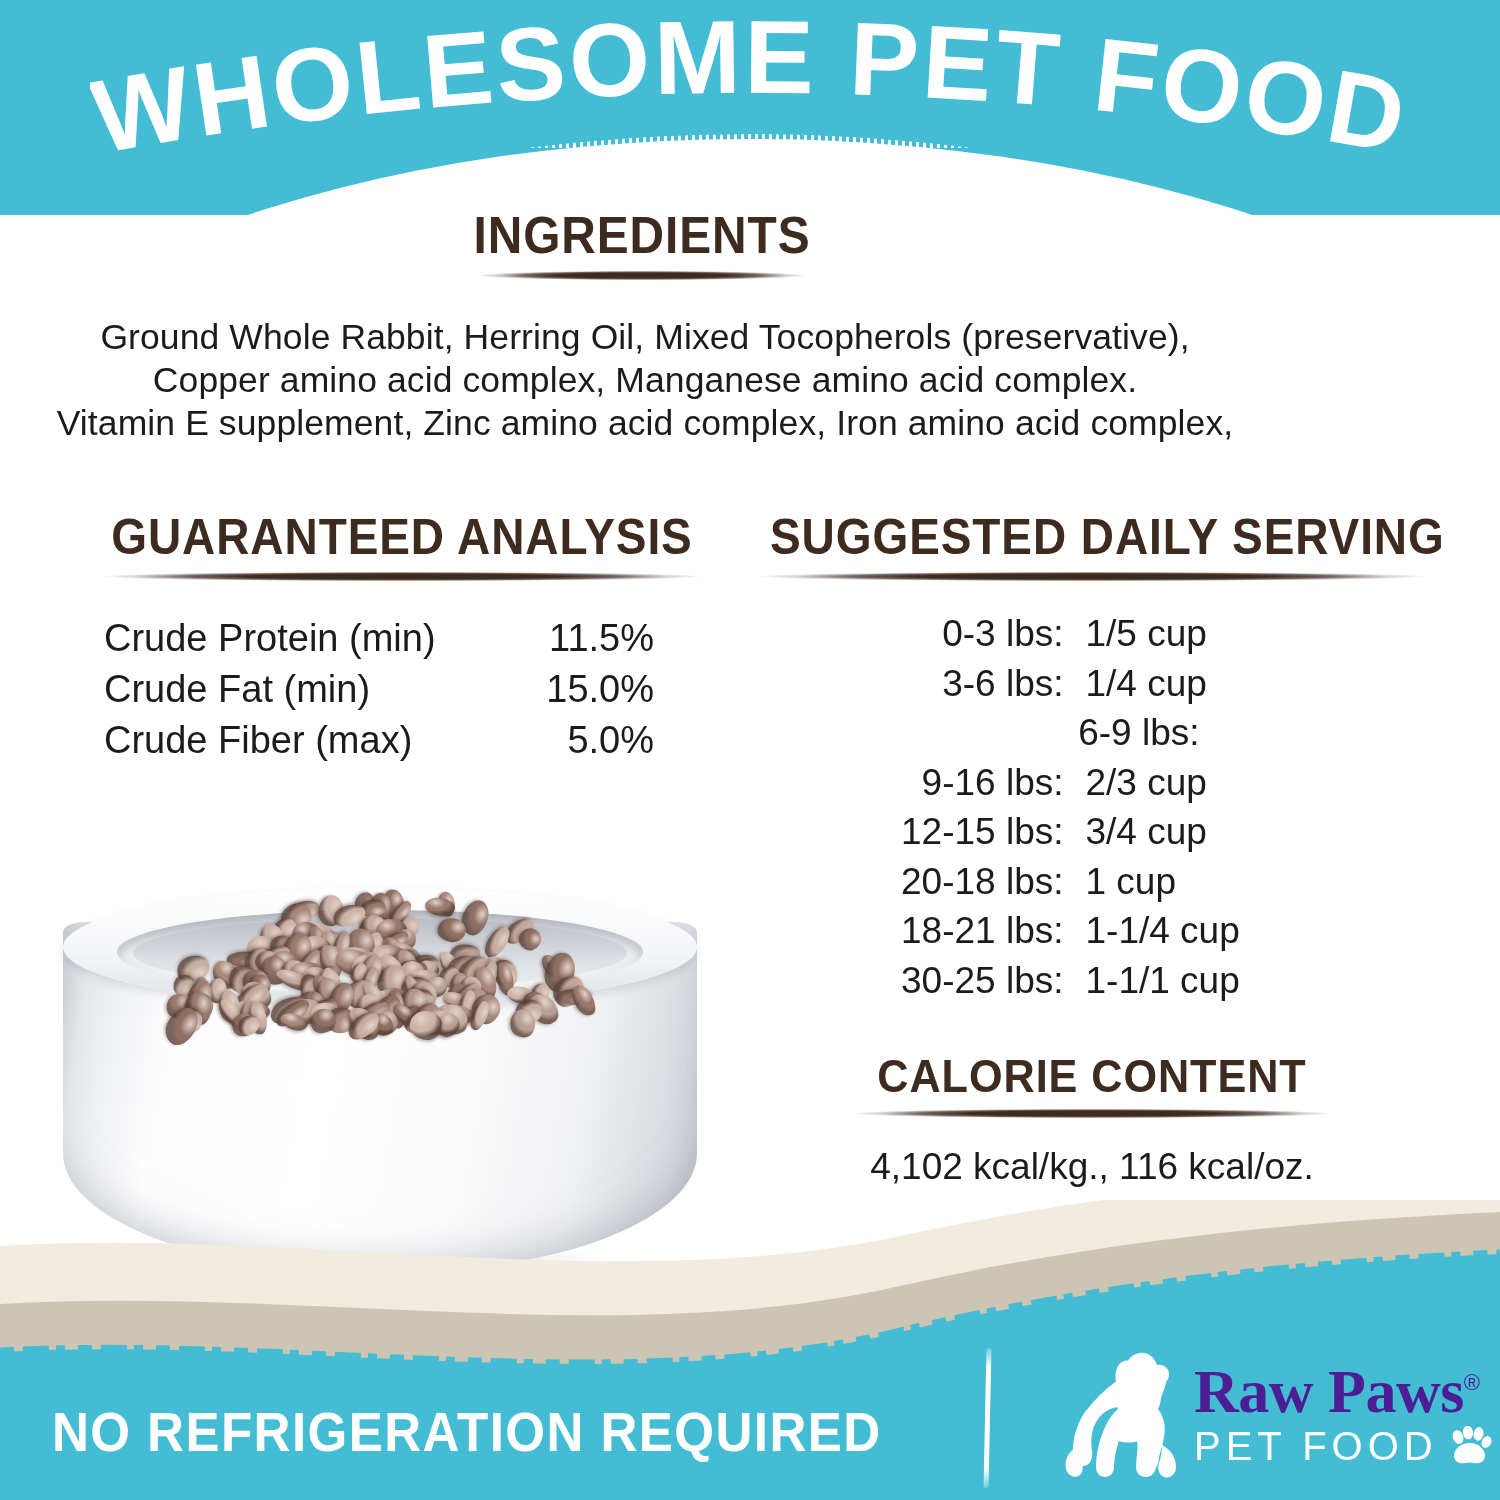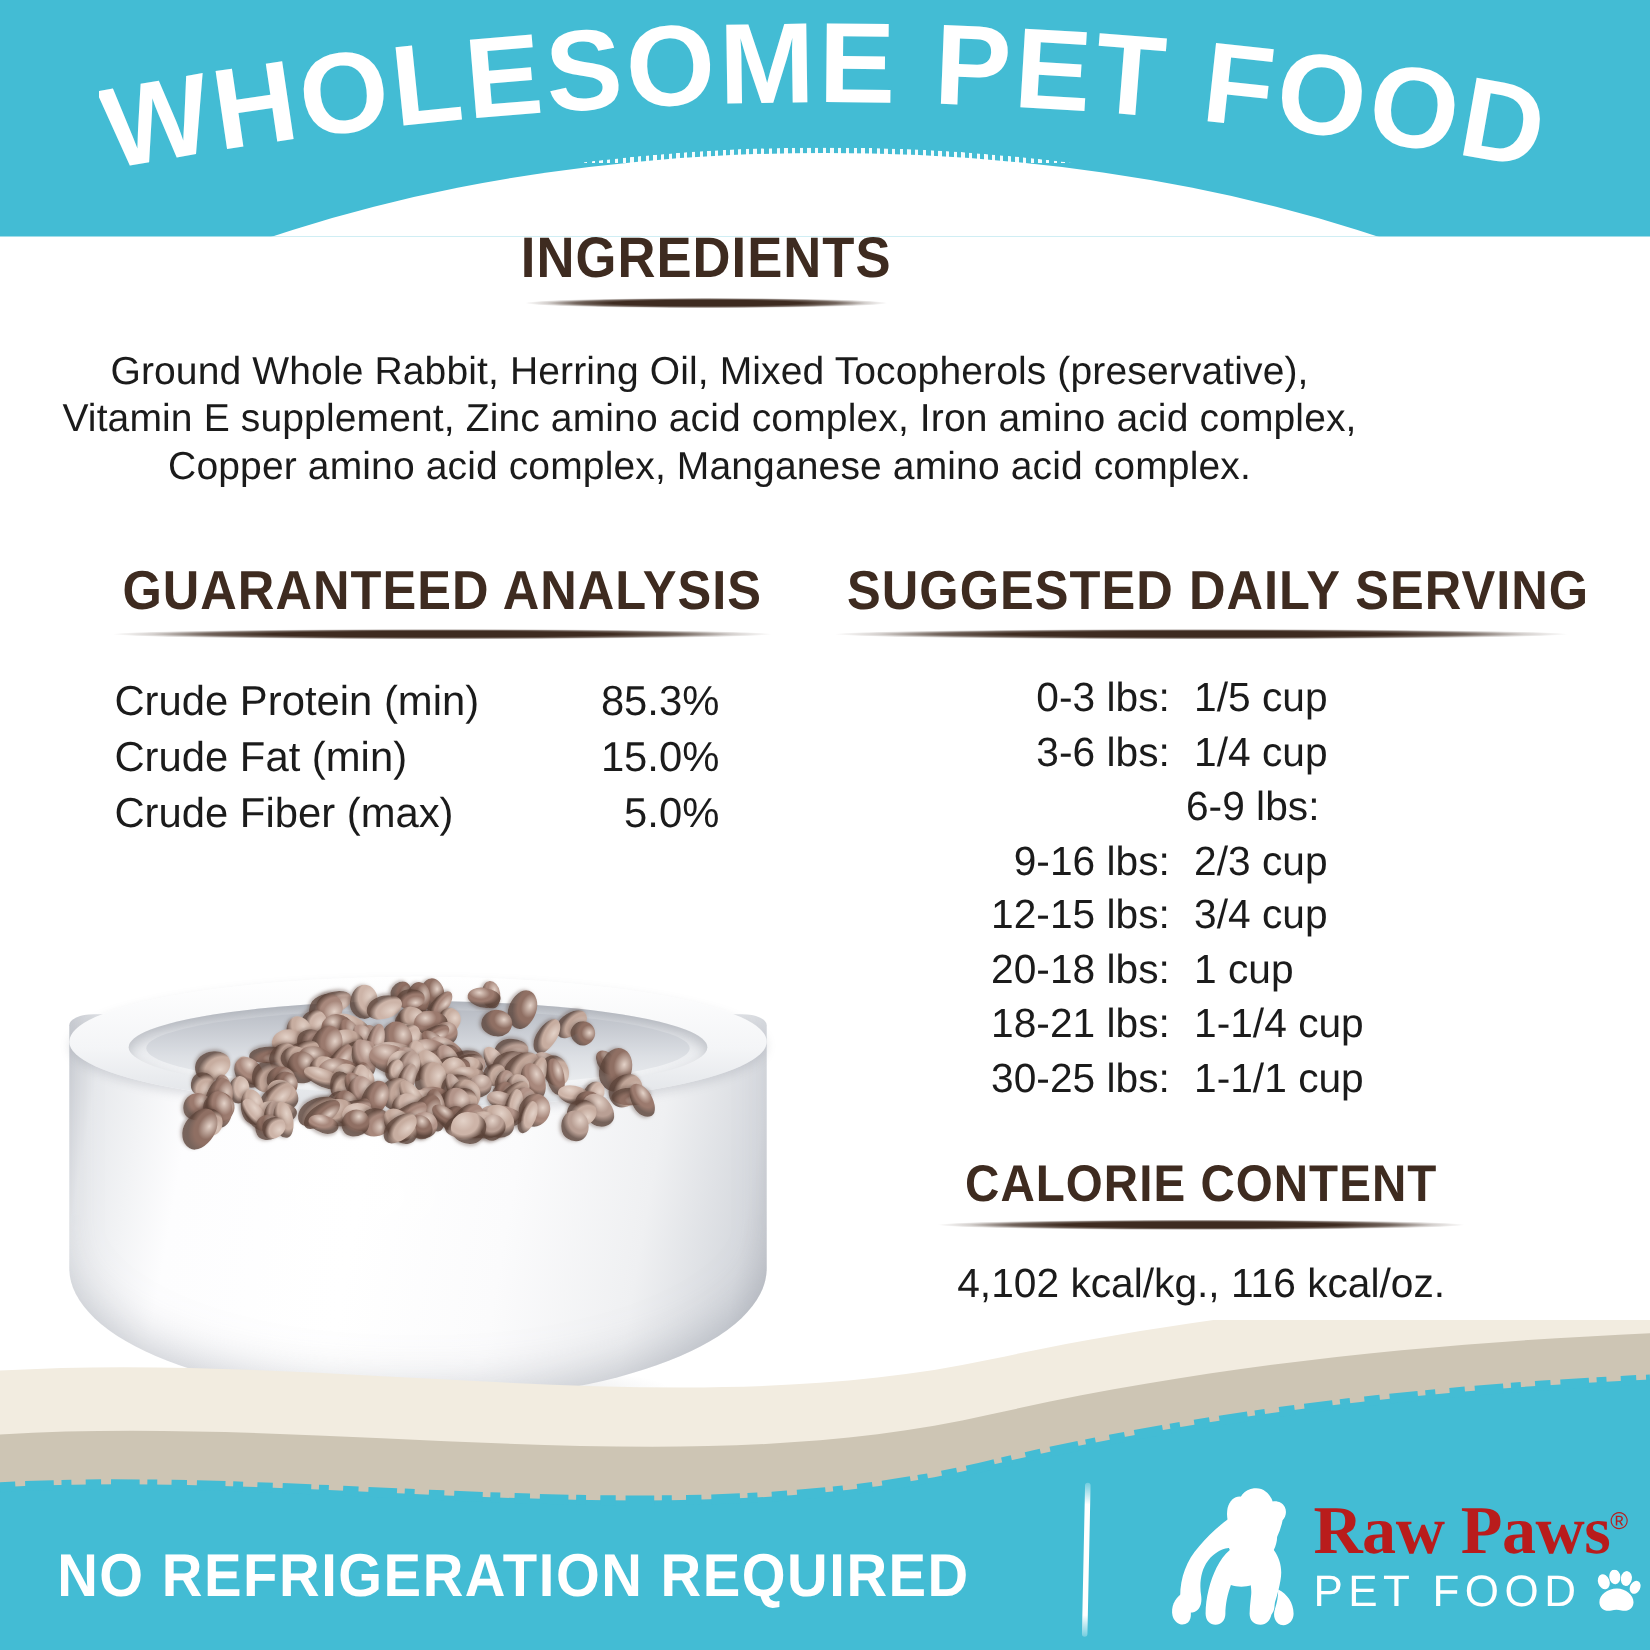--- a/index.html
+++ b/index.html
@@ -170,21 +170,21 @@
   .footer-divider{
     position:absolute;left:985px;top:1348px;width:5px;height:140px;
     background:linear-gradient(180deg, rgba(255,255,255,.25) 0%, #ffffff 14%, #ffffff 86%, rgba(255,255,255,.25) 100%);
     border-radius:3px;transform:rotate(1.2deg);
   }
   .logo-wrap{position:absolute;left:1062px;top:1345px;width:420px;height:145px;}
   .logo-mark{position:absolute;left:0;top:4px;width:130px;height:132px;}
   .logo-text{position:absolute;left:132px;top:6px;width:300px;}
   .logo-rawpaws{
     font-family:"Liberation Serif",serif;font-weight:bold;
-    font-size:62px;color:#b91c1c;letter-spacing:-.5px;
+    font-size:62px;color:#4c1d95;letter-spacing:-.5px;
     line-height:64px;white-space:nowrap;position:relative;
   }
   .logo-reg{font-family:"Liberation Sans",sans-serif;font-size:22px;vertical-align:super;font-weight:normal;}
   .logo-petfood{
     font-family:"Liberation Sans",sans-serif;font-weight:normal;
     font-size:40px;color:#ffffff;letter-spacing:5px;
     line-height:46px;white-space:nowrap;display:flex;align-items:center;gap:10px;
   }
   .paw-icon{width:44px;height:40px;flex:none;}
 </style>
@@ -206,32 +206,32 @@
     </div>
     <div class="top-arc"></div>
     <div class="top-arc-rough"></div>
   </div>
 
   <div class="ingredients-block">
     <div class="sec-title">INGREDIENTS</div>
     <div class="brush-rule"></div>
     <div class="ingredients-body">
       <span>Ground Whole Rabbit, Herring Oil, Mixed Tocopherols (preservative),</span>
+      <span>Copper amino acid complex, Manganese amino acid complex.</span>
       <span>Vitamin E supplement, Zinc amino acid complex, Iron amino acid complex,</span>
-      <span>Copper amino acid complex, Manganese amino acid complex.</span>
     </div>
   </div>
 
   <div class="ga-block">
     <div class="sec-title">GUARANTEED ANALYSIS</div>
     <div class="brush-rule"></div>
     <div class="ga-rows">
       <div class="ga-row">
         <div class="ga-label">Crude Protein (min)</div>
-        <div class="ga-value">85.3%</div>
+        <div class="ga-value">11.5%</div>
       </div>
       <div class="ga-row">
         <div class="ga-label">Crude Fat (min)</div>
         <div class="ga-value">15.0%</div>
       </div>
       <div class="ga-row">
         <div class="ga-label">Crude Fiber (max)</div>
         <div class="ga-value">5.0%</div>
       </div>
     </div>

